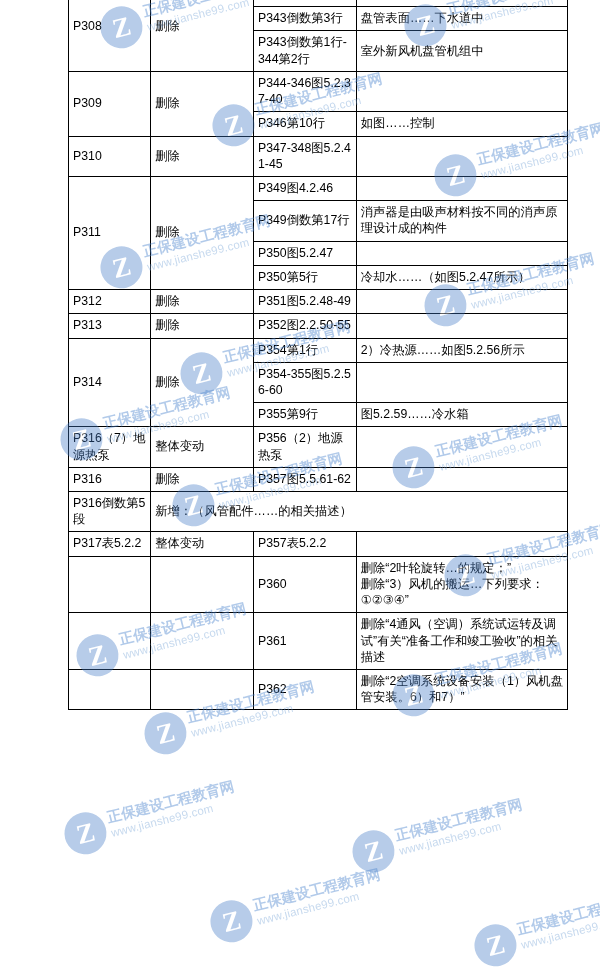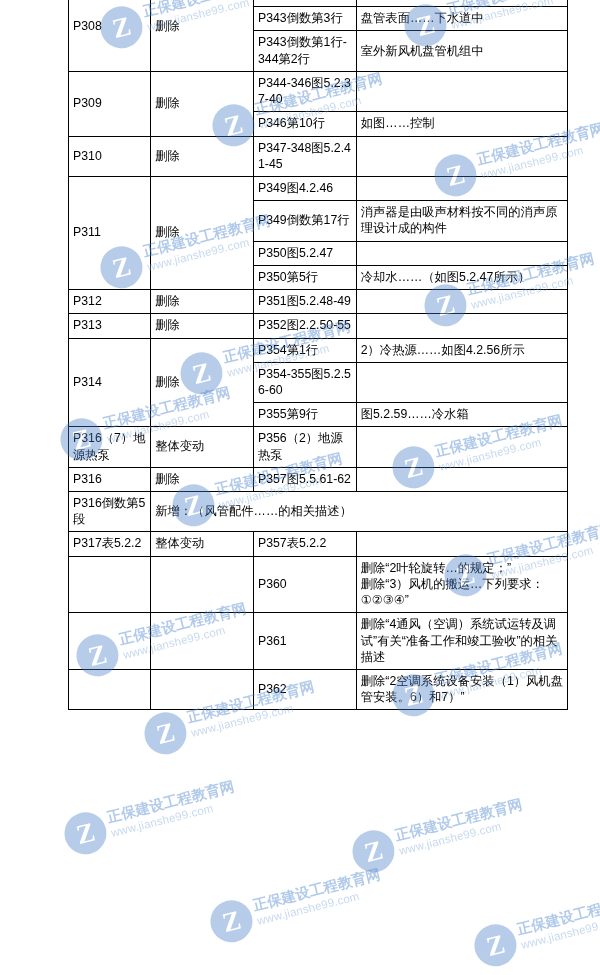--- a/index.html
+++ b/index.html
@@ -161,21 +161,21 @@
         <td>P313</td>
         <td>删除</td>
         <td>P352图2.2.50-55</td>
         <td></td>
       </tr>
 
       <tr>
         <td rowspan="3">P314</td>
         <td rowspan="3">删除</td>
         <td>P354第1行</td>
-        <td>2）冷热源……如图4.2.56所示</td>
+        <td>2）冷热源……如图5.2.56所示</td>
       </tr>
       <tr>
         <td>P354-355图5.2.56-60</td>
         <td></td>
       </tr>
       <tr>
         <td>P355第9行</td>
         <td>图5.2.59……冷水箱</td>
       </tr>
 

